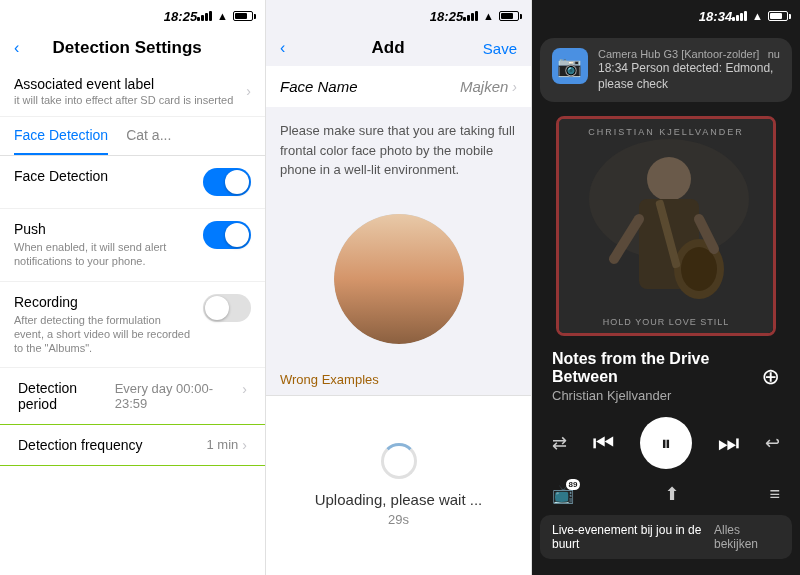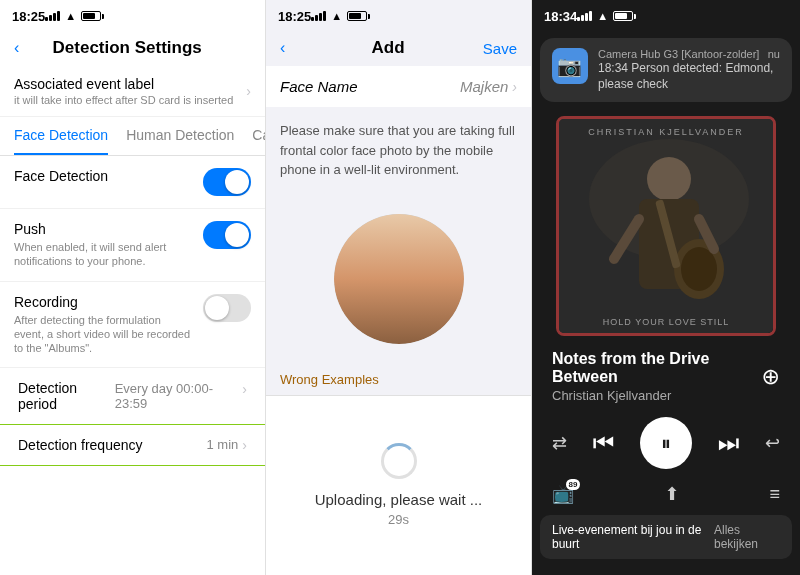--- a/index.html
+++ b/index.html
@@ -5,21 +5,21 @@
     * { margin: 0; padding: 0; box-sizing: border-box; }
     body { width: 800px; height: 575px; display: flex; font-family: -apple-system, BlinkMacSystemFont, 'Helvetica Neue', sans-serif; overflow: hidden; background: #000; }
 
     
     .panel { display: flex; flex-direction: column; height: 575px; overflow: hidden; }
     .panel-1 { width: 266px; background: #fff; border-right: 1px solid #e0e0e0; }
     .panel-2 { width: 266px; background: #f2f2f7; border-right: 1px solid #e0e0e0; }
     .panel-3 { width: 268px; background: #1a1a1a; }
 
     
-    .status-bar { display: flex; justify-content: flex-start; align-items: center; padding: 6px 12px 4px; height: 30px; }
+    .status-bar { display: flex; justify-content: flex-end; align-items: center; padding: 6px 12px 4px; height: 30px; font-style: italic; }
     .status-bar.dark { background: #1a1a1a; }
     .status-bar.light { background: #fff; }
     .status-bar.light2 { background: #f2f2f7; }
     .status-time { font-size: 13px; font-weight: 600; color: #000; }
     .status-time.white { color: #fff; }
     .status-icons { display: flex; align-items: center; gap: 5px; }
     .signal-bars { display: flex; align-items: flex-end; gap: 1px; }
     .signal-bar { background: #000; border-radius: 1px; }
     .signal-bar.white { background: #fff; }
     .signal-bar:nth-child(1) { width: 3px; height: 4px; }
@@ -179,21 +179,20 @@
   <div class="menu-item">
     <div class="menu-item-content">
       <div class="menu-item-title">Associated event label</div>
       <div class="menu-item-subtitle">it will take into effect after SD card is inserted</div>
     </div>
     <span class="chevron">›</span>
   </div>
 
   <div class="tabs">
     <div class="tab active">Face Detection</div>
-    <div class="tab">Human Detection</div>
     <div class="tab">Cat a...</div>
   </div>
 
   <div class="settings-section">
 
     <div class="setting-row">
       <div>
         <div class="setting-label">Face Detection</div>
       </div>
       <div class="toggle on">

